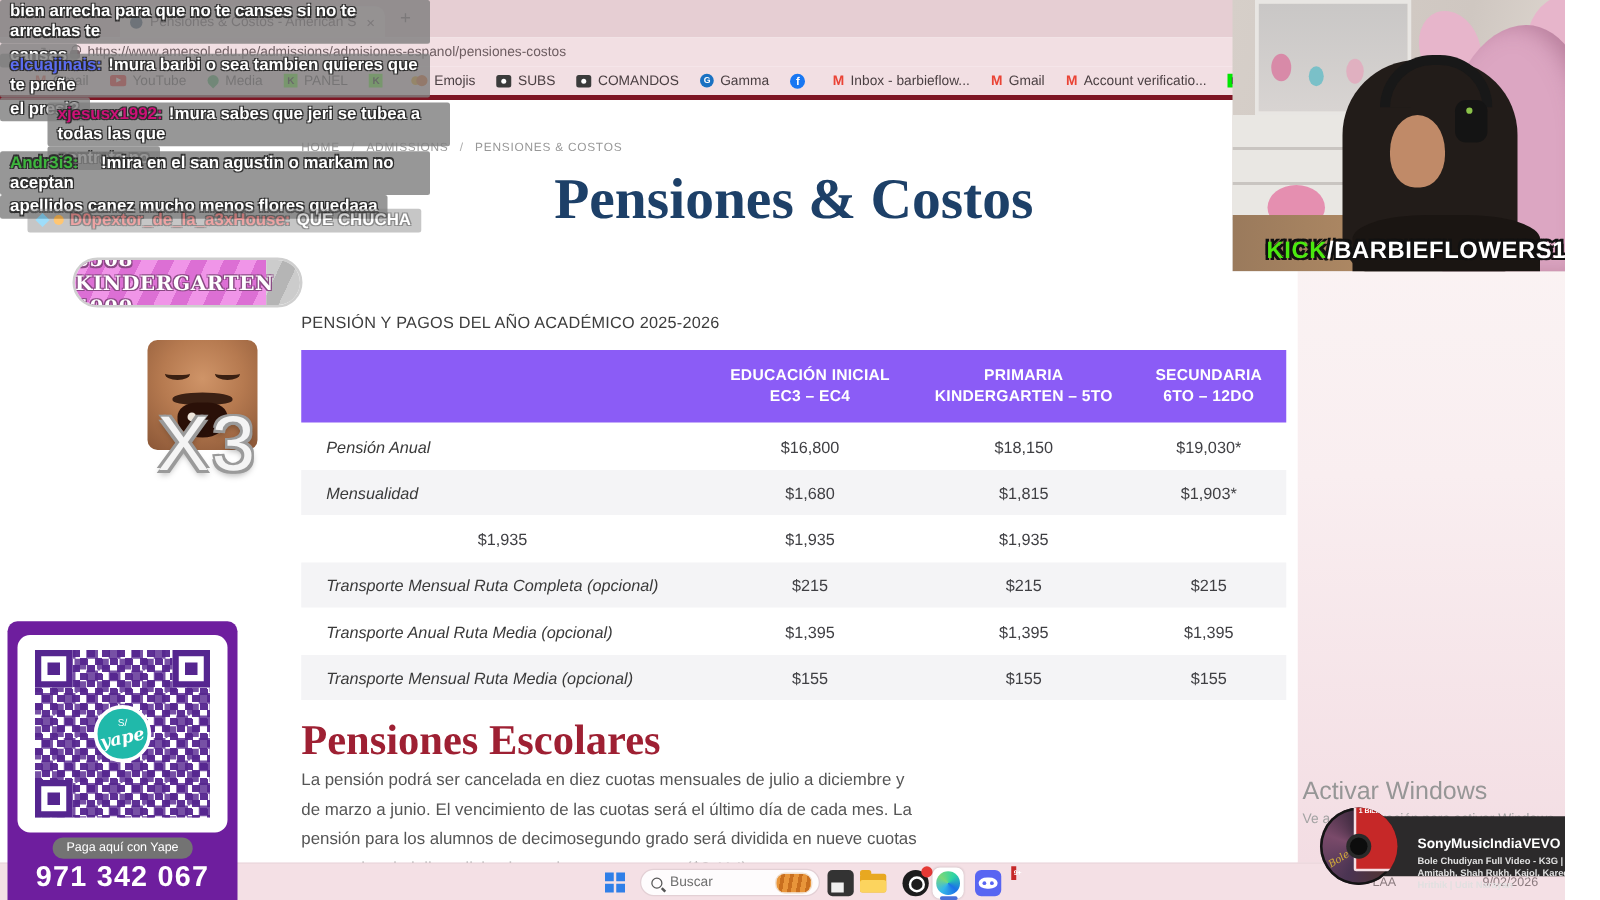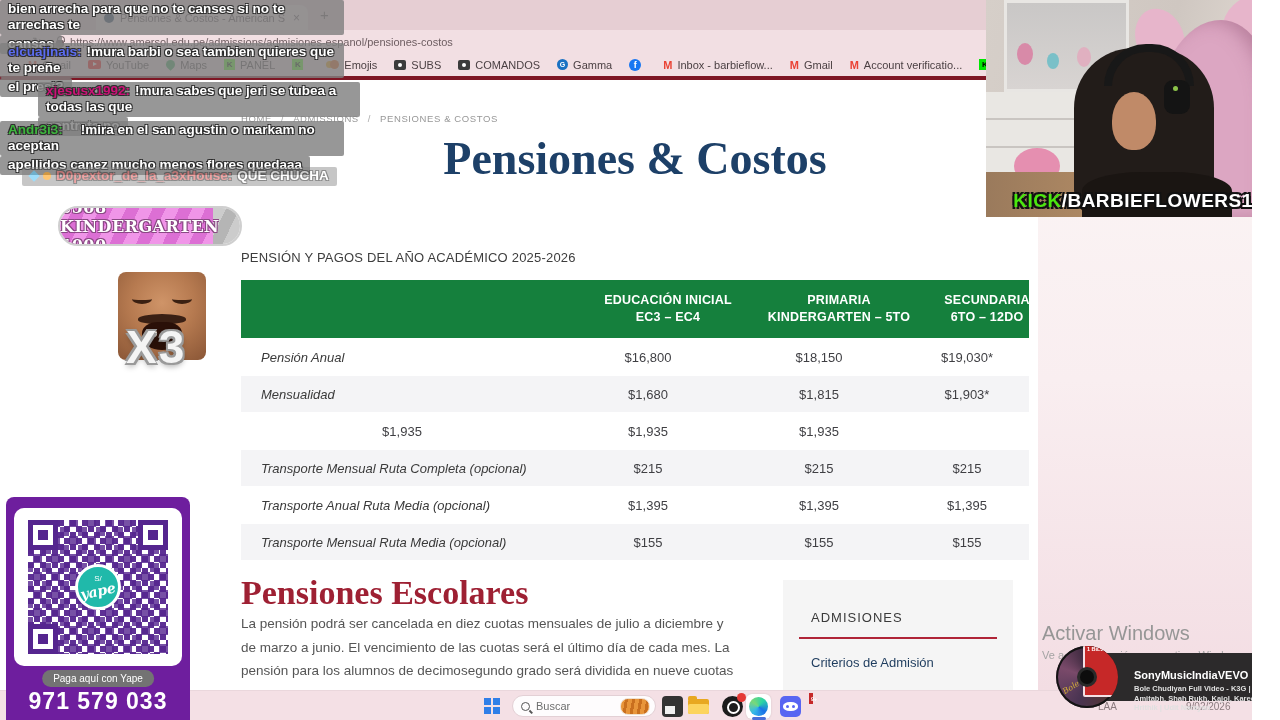--- a/index.html
+++ b/index.html
@@ -54,21 +54,21 @@
 
   
   .page { position:absolute; left:0; top:80px; width:1038px; height:610px; background:#fff; overflow:hidden; }
   .breadcrumb { position:absolute; left:241px; top:33px; font-size:9.5px; letter-spacing:.6px; color:#979797; }
   .crumb-sep { margin:0 9px; color:#aaa; }
   .page-title { position:absolute; left:241px; top:52px; width:788px; text-align:center;
     font-family:"Liberation Serif",serif; font-weight:700; font-size:46px; color:#1d4068; }
   .table-caption { position:absolute; left:241px; top:170px; font-size:13px; color:#3d3d3d; letter-spacing:.2px; }
 
   .fee-table { position:absolute; left:241px; top:200px; width:788px; }
-  .thead { display:grid; grid-template-columns:322px 170px 172px 124px; background:#15803d; height:58px; align-items:center;padding-left:20px; }
+  .thead { display:grid; grid-template-columns:322px 170px 172px 124px; background:#8b5cf6; height:58px; align-items:center; }
   .th { text-align:center; color:#fff; font-size:12.5px; font-weight:700; line-height:17px; letter-spacing:.2px; }
   .trow { display:grid; grid-template-columns:322px 170px 172px 124px; height:36px; align-items:center; margin-top:1px; background:#fff; }
   .trow.odd { background:#f4f4f6; }
   .tlabel { font-style:italic; font-size:13px; color:#3a3a3a; padding-left:20px; }
   .tval { text-align:center; font-size:13px; color:#3f3f43; }
 
   .maroon-heading { position:absolute; left:241px; top:494px; font-family:"Liberation Serif",serif;
     font-weight:700; font-size:34px; color:#9e2033; }
   .body-par { position:absolute; left:241px; top:532px; width:494px; font-size:13.5px; color:#555; line-height:23.5px; }
 
@@ -106,21 +106,21 @@
 
   
   .meme { position:absolute; left:118px; top:272px; width:88px; height:88px; z-index:25; }
   .meme-face { width:100%; height:100%; border-radius:8px; position:relative; overflow:hidden;
     background:radial-gradient(circle at 50% 35%, #cf9468 0%, #b67a50 45%, #8a5636 100%); }
   .meme-eye { position:absolute; width:20px; height:10px; border-bottom:4px solid #3a2012; border-radius:50%; top:22px; }
   .meme-eye.l { left:14px; } .meme-eye.r { right:14px; }
   .meme-stache { position:absolute; left:20px; top:42px; width:48px; height:10px; background:#3a2014; border-radius:50% 50% 40% 40%; }
   .meme-mouth { position:absolute; left:24px; top:50px; width:40px; height:28px; background:#2a1008; border-radius:40% 40% 50% 50%; }
   .meme-tooth { position:absolute; left:8px; top:8px; width:7px; height:7px; border-radius:50%; background:#efe7dd; }
-  .meme-x3 { position:absolute; left:8px; top:48px; font-size:46px; font-weight:700; color:#f4f4f4; letter-spacing:2px;
+  .meme-x3 { position:absolute; left:8px; top:48px; font-size:62px; font-weight:400; color:#f4f4f4; letter-spacing:2px;
     text-shadow:2px 2px 0 #9a9a9a,-2px -2px 0 #9a9a9a,2px -2px 0 #9a9a9a,-2px 2px 0 #9a9a9a,0 3px 6px rgba(0,0,0,.4); }
 
   
   .webcam { position:absolute; left:986px; top:0; width:294px; height:217px; overflow:hidden; z-index:20;
     background:linear-gradient(105deg,#d6cfc9 0%,#cfc7c1 55%,#e9e2da 100%); }
   .cam-mirror { position:absolute; left:18px; top:0; width:125px; height:92px;
     background:linear-gradient(180deg,#c9c7c6,#d8d4d2); border:3px solid #e8e6e3; }
   .cam-blob { position:absolute; border-radius:50%; }
   .cam-dresser { position:absolute; left:0; top:92px; width:150px; height:85px;
     background:repeating-linear-gradient(180deg,#e9e7e3 0 26px,#c9c5c1 26px 28px); }
@@ -252,21 +252,21 @@
       <span class="bm">
           <span class="ic-gmail">M</span>
           <span>Gmail</span>
         </span>
       <span class="bm">
           <span class="ic-yt"></span>
           <span>YouTube</span>
         </span>
       <span class="bm">
           <span class="ic-pin"></span>
-          <span>Maps</span>
+          <span>Media</span>
         </span>
       <span class="bm">
           <span class="ic-kick">K</span>
           <span>PANEL</span>
         </span>
       <span class="bm">
           <span class="ic-kick">K</span>
           <span></span>
         </span>
       <span class="bm">
@@ -370,25 +370,20 @@
           <div class="tlabel">Transporte Mensual Ruta Media (opcional)</div>
           <div class="tval">$155</div>
           <div class="tval">$155</div>
           <div class="tval">$155</div>
         </div>
       </div>
 
       <div class="maroon-heading">Pensiones Escolares</div>
       <div class="body-par">La pensión podrá ser cancelada en diez cuotas mensuales de julio a diciembre y de marzo a junio. El vencimiento de las cuotas será el último día de cada mes. La pensión para los alumnos de decimosegundo grado será dividida en nueve cuotas mensuales de julio a diciembre y de marzo a mayo ($2,114).</div>
 
-      <div class="sidebar-box">
-        <div class="sidebar-heading">ADMISIONES</div>
-        <div class="sidebar-rule"></div>
-        <div class="sidebar-link">Criterios de Admisión</div>
-      </div>
     </div>
   </div>
 
   <div class="chat">
     <div class="msg m1">
       <div class="chat-line olt">bien arrecha para que no te canses si no te arrechas te</div>
       <div class="chat-line olt">cansas</div>
     </div>
     <div class="msg m2">
       <div class="chat-line olt">
@@ -472,21 +467,21 @@
         <div class="qf tl"></div>
         <div class="qf tr"></div>
         <div class="qf bl"></div>
         <div class="yape-badge">
           <span class="yape-s">S/</span>
           <span class="yape-script">yape</span>
         </div>
       </div>
     </div>
     <div class="yape-pill">Paga aquí con Yape</div>
-    <div class="yape-phone">971 579 033</div>
+    <div class="yape-phone">971 342 067</div>
   </div>
 
   <div class="activate">
     <div class="activate-1">Activar Windows</div>
     <div class="activate-2">Ve a Configuración para activar Windows.</div>
   </div>
 
   <div class="taskbar">
     <div class="tb-win">
         <span></span>

